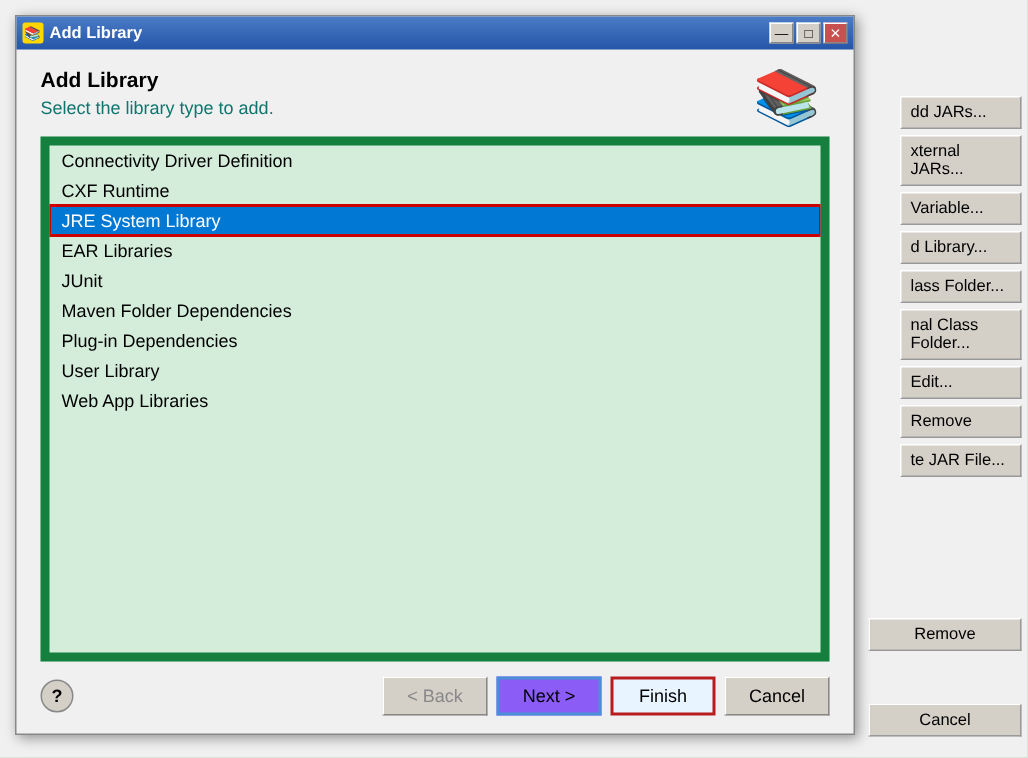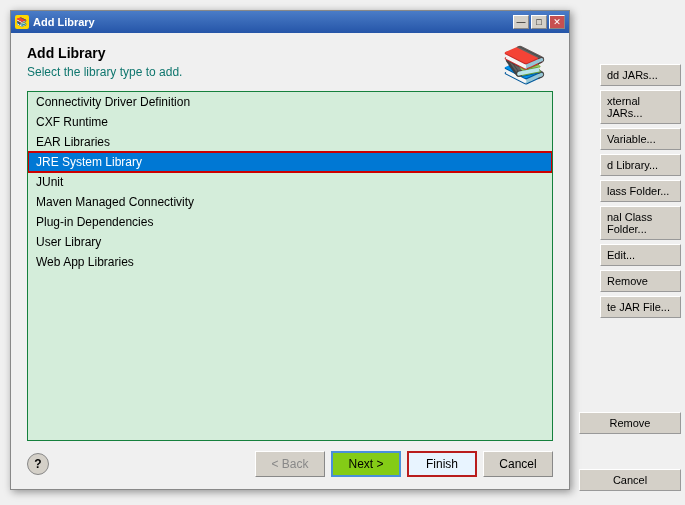--- a/index.html
+++ b/index.html
@@ -186,21 +186,21 @@
       height: 48px;
       font-size: 36px;
       text-align: center;
       line-height: 48px;
     }
 
     
     .library-list {
       flex: 1;
       background: #d4edda;
-      border: 1px solid #15803d;
+      border: 6px solid #15803d;
       overflow-y: auto;
       margin-top: 4px;
     }
 
     .library-item {
       padding: 3px 8px;
       cursor: pointer;
       color: #000;
       font-size: 12px;
       white-space: nowrap;
@@ -258,21 +258,21 @@
       cursor: pointer;
       color: #000;
     }
 
     .footer-btn:disabled {
       color: #888;
       cursor: default;
     }
 
     .footer-btn.next-btn {
-      background: #84cc16;
+      background: #8b5cf6;
       border: 2px solid #4a90d9;
     }
 
     .footer-btn.finish-btn {
       background: #e8f4ff;
       border: 2px solid #b91c1c;
     }
 
     
     .right-cancel {
@@ -347,24 +347,24 @@
     <div class="dialog-header">
       <div class="dialog-title">Add Library</div>
       <div class="dialog-subtitle">Select the library type to add.</div>
     </div>
 
     <div class="lib-icon">📚</div>
 
     <div class="library-list" id="library-list">
     <div class="library-item">Connectivity Driver Definition</div>
         <div class="library-item">CXF Runtime</div>
+        <div class="library-item selected">JRE System Library</div>
         <div class="library-item">EAR Libraries</div>
-        <div class="library-item selected">JRE System Library</div>
         <div class="library-item">JUnit</div>
-        <div class="library-item">Maven Managed Connectivity</div>
+        <div class="library-item">Maven Folder Dependencies</div>
         <div class="library-item">Plug-in Dependencies</div>
         <div class="library-item">User Library</div>
         <div class="library-item">Web App Libraries</div>
       </div>
 
     <div class="dialog-footer">
       <div class="footer-left">
         <button class="help-btn">?</button>
       </div>
       <div class="footer-right">

